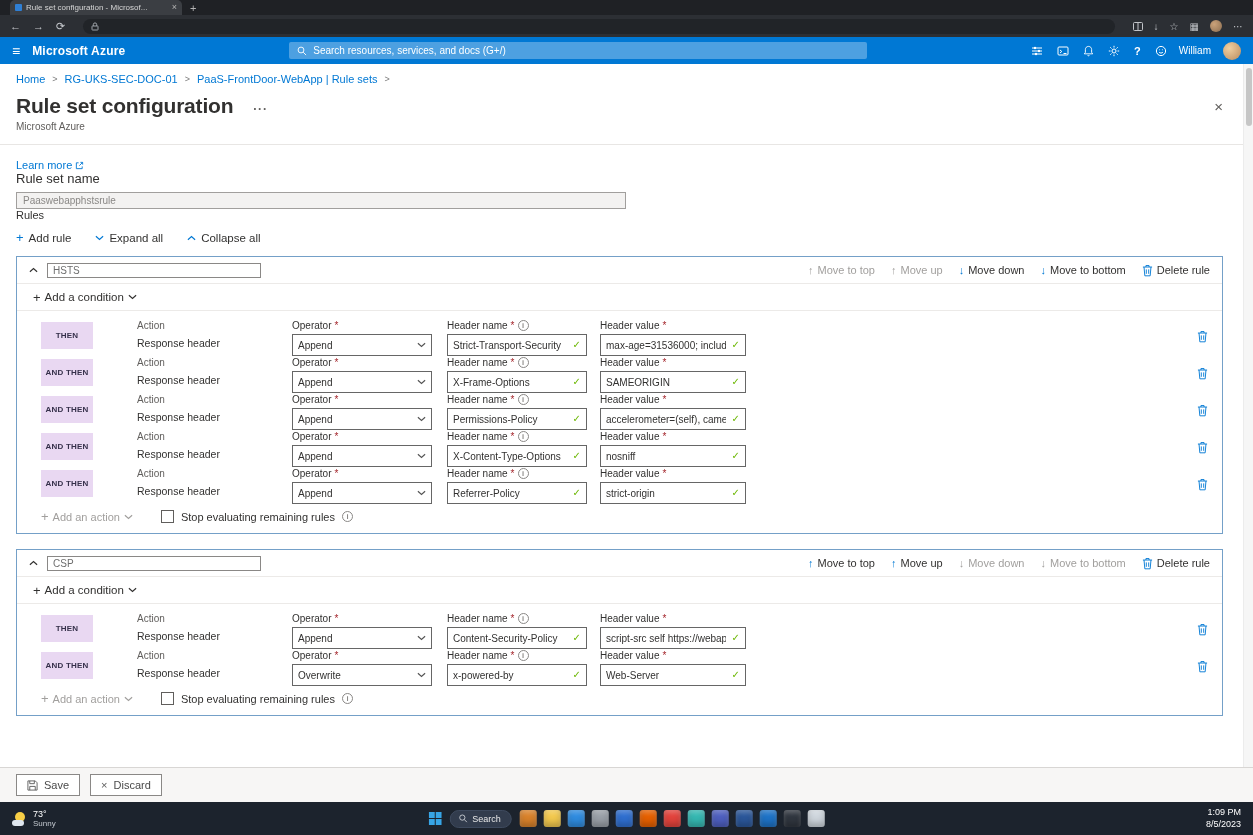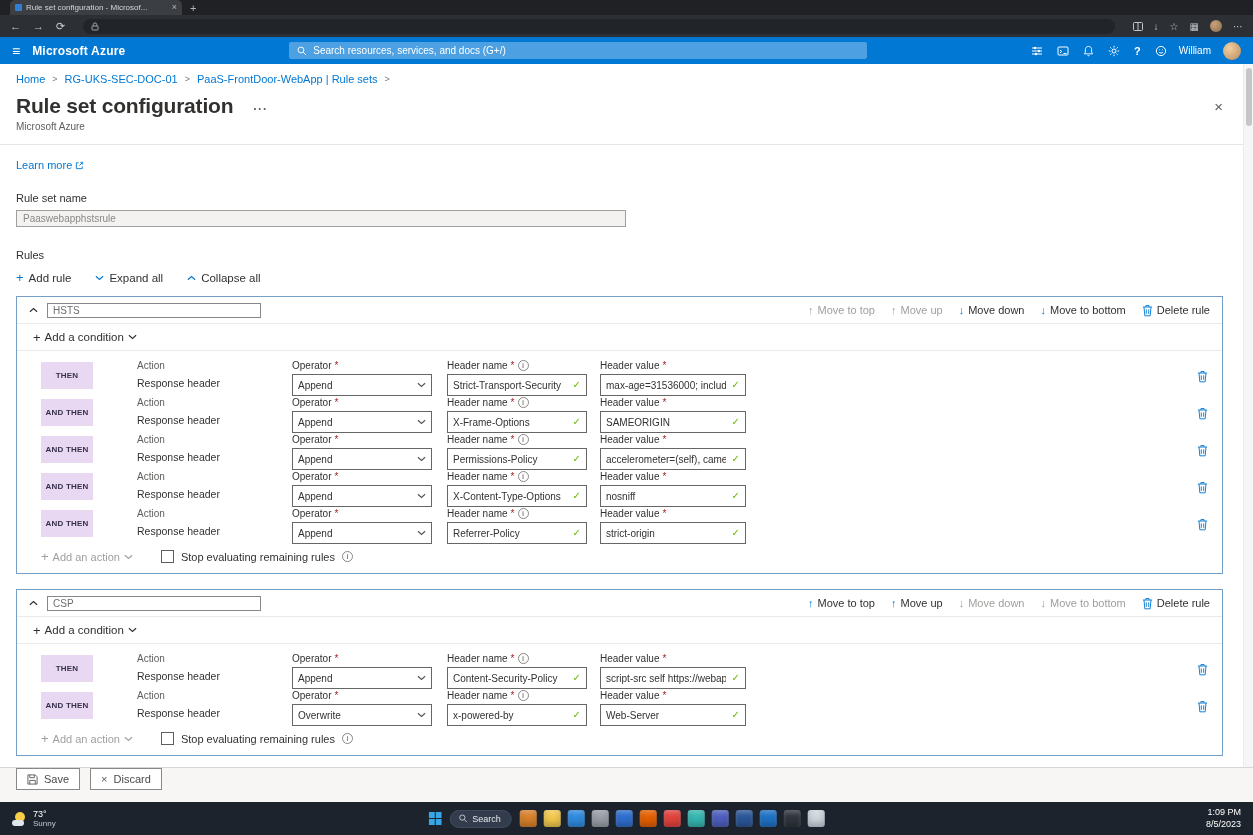--- a/index.html
+++ b/index.html
@@ -49,24 +49,24 @@
   .titlerow { display:flex; align-items:center; margin-top:9px; }
   .page-title { font-size:21px; font-weight:700; color:#323130; letter-spacing:-.2px; }
   .title-more { margin-left:20px; color:#605e5c; font-weight:700; letter-spacing:1.5px; font-size:12px; }
   .close-x { margin-left:auto; color:#605e5c; font-size:15px; line-height:1; }
   .subtitle { font-size:10px; color:#605e5c; margin-top:3px; }
   .divider { border-bottom:1px solid #e8e6e4; margin:12px -30px 0 -16px; }
 
   .desc { margin-top:14px; font-size:11px; color:#323130; display:flex; align-items:center; gap:4px; flex-wrap:nowrap; }
   .learn-more { color:#0078d4; display:inline-flex; align-items:center; gap:3px; }
 
-  .field-label { font-size:11px; color:#323130; margin-top:21px; }
+  .field-label { font-size:13px; color:#323130; }
   .ruleset-input { margin-top:6px; width:610px; height:17px; background:#f3f2f1; border:1px solid #a19f9d; color:#8a8886; font-size:10px; padding:0 6px; display:flex; align-items:center; }
 
-  .rules-label { font-size:11px; color:#323130; margin-top:22px; }
+  .rules-label { font-size:11px; color:#323130; }
   .cmdbar { display:flex; gap:24px; margin-top:10px; align-items:center; }
   .cmd { display:flex; align-items:center; gap:5px; font-size:11.5px; color:#323130; }
   .cmd .plus { color:#0078d4; font-size:13px; line-height:1; }
   .cmd .cicon { color:#0078d4; display:flex; }
 
   
   .rule-card { border:1px solid #74a0c8; margin-top:12px; background:#fff; }
   .rule-card + .rule-card { margin-top:15px; }
   .rule-header { height:27px; display:flex; align-items:center; padding:0 12px; border-bottom:1px solid #eceae8; gap:9px; }
   .chev-btn { color:#323130; display:flex; }
@@ -100,21 +100,21 @@
   .vfield .val, .select .val { flex:1; min-width:0; overflow:hidden; white-space:nowrap; }
   .vfield .check { margin-left:6px; color:#6bb700; font-weight:700; font-size:10px; line-height:1; }
   .trash-btn { margin-left:auto; margin-top:10px; color:#0078d4; display:flex; }
 
   .card-footer { display:flex; align-items:center; gap:28px; padding:5px 16px 10px 24px; }
   .chk-row { display:flex; align-items:center; gap:7px; font-size:11px; color:#323130; }
   .checkbox { width:13px; height:13px; border:1px solid #605e5c; background:#fff; flex:none; }
   .info { width:11px; height:11px; border-radius:50%; border:1px solid #8a8886; color:#8a8886; font-size:7.5px; display:inline-flex; align-items:center; justify-content:center; font-weight:700; flex:none; }
 
   
-  .cmdfooter { height:35px; border-top:1px solid #d8d6d4; background:#f7f6f5; display:flex; gap:10px; padding:0 16px; flex:none; }
+  .cmdfooter { height:35px; border-top:1px solid #d8d6d4; background:#f7f6f5; display:flex; align-items:center; gap:10px; padding:0 16px; flex:none; }
   .btn { height:22px; border:1px solid #8a8886; background:#fff; display:flex; align-items:center; gap:6px; padding:0 10px; font-size:11px; color:#4a4a4a; }
   .btn svg, .btn .x { color:#5c5c5c; }
   .btn .x { font-size:11px; line-height:1; }
 
   
   .taskbar { height:33px; background:#1c232d; display:flex; align-items:center; color:#fff; position:relative; padding:0 12px; flex:none; }
   .weather { display:flex; align-items:center; gap:6px; }
   .sunwrap { position:relative; width:15px; height:14px; }
   .sun { position:absolute; top:0; left:3px; width:10px; height:10px; border-radius:50%; background:#f7ce46; }
   .cloud { position:absolute; bottom:0; left:0; width:12px; height:6px; border-radius:4px; background:#dfe6ee; }

